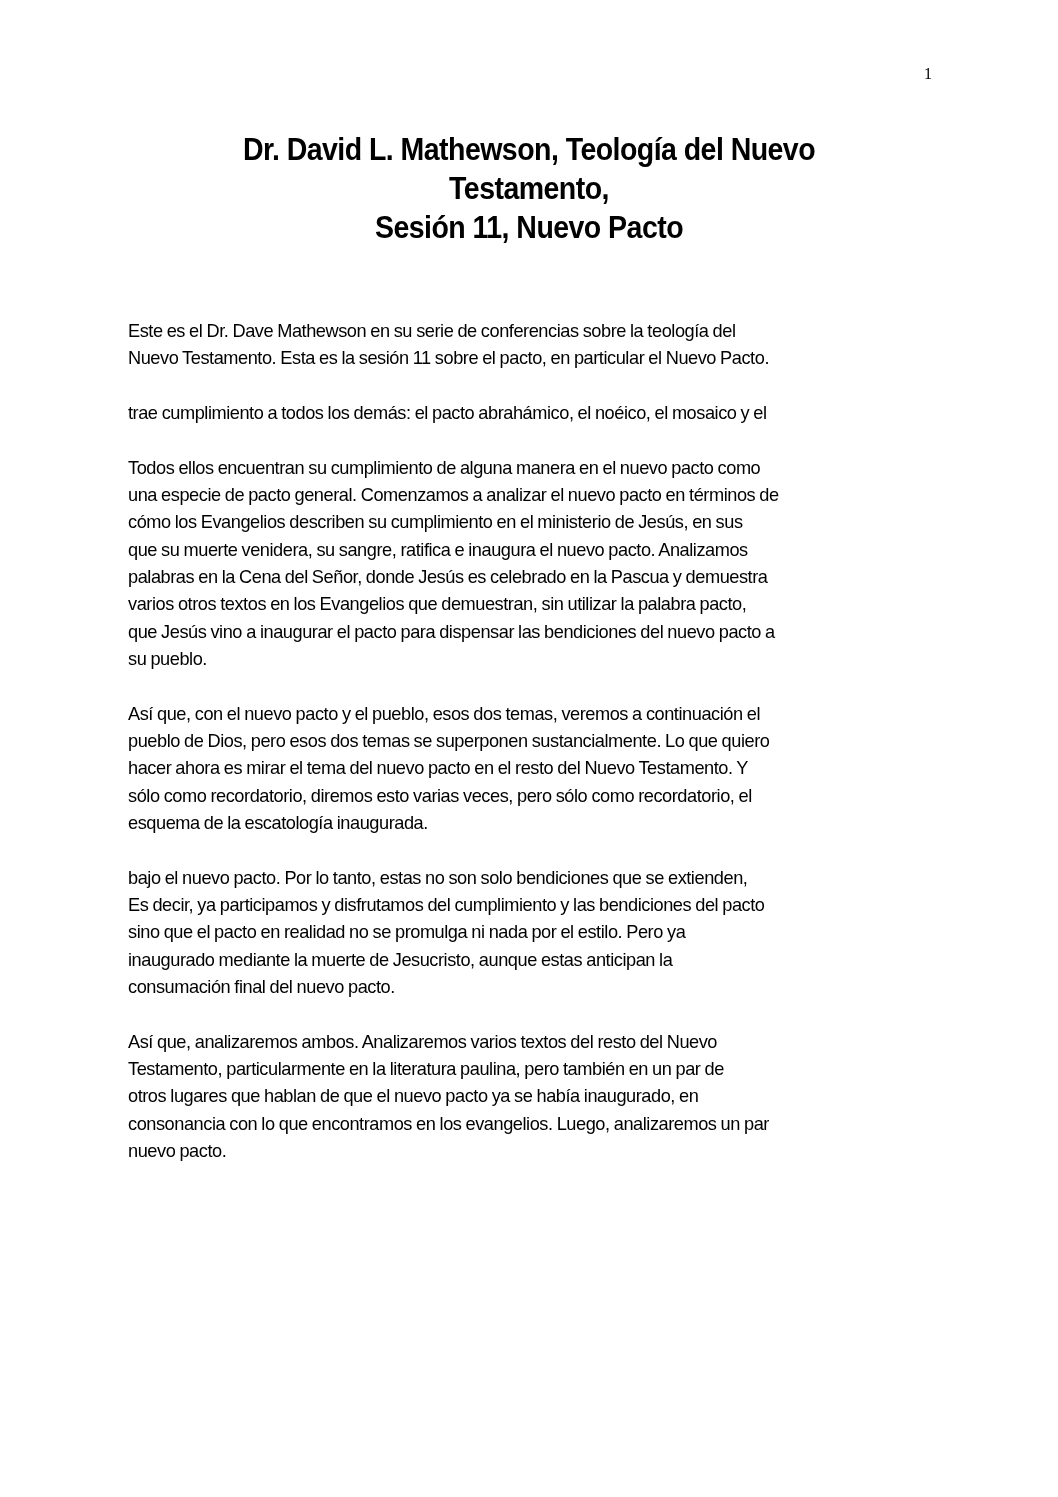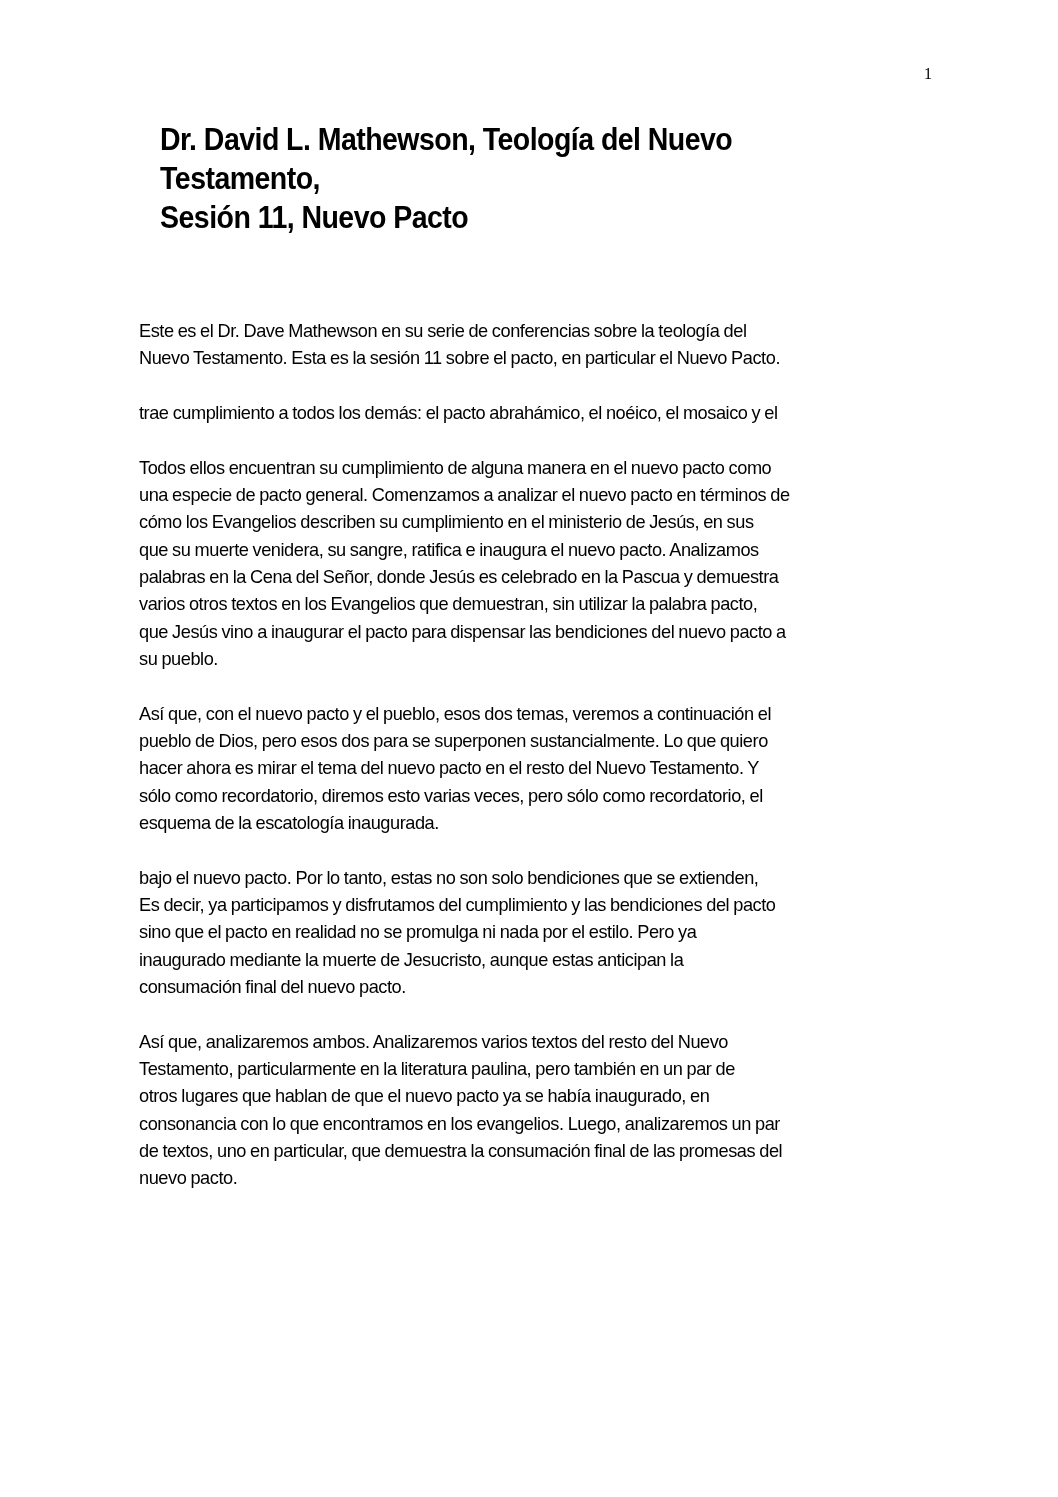--- a/index.html
+++ b/index.html
@@ -17,23 +17,24 @@
     .page-number {
       position: absolute;
       top: 64px;
       right: 126px;
       font-family: "Liberation Serif", serif;
       font-size: 16px;
       line-height: 20px;
     }
     .title-block {
       position: absolute;
-      top: 120px;
+      top: 130px;
       left: 128px;
       width: 802px;
+      text-align: center;
     }
     .title-line {
       font-family: "Liberation Sans", sans-serif;
       font-weight: bold;
       font-size: 31px;
       line-height: 39px;
       letter-spacing: -0.6px;
       transform: scaleX(0.92);
       transform-origin: center;
       white-space: nowrap;
@@ -41,21 +42,21 @@
     .copyright {
       font-family: "Liberation Serif", serif;
       font-size: 20.5px;
       line-height: 24px;
       margin-top: 2px;
       letter-spacing: -0.2px;
     }
     .body-text {
       position: absolute;
       top: 318px;
-      left: 139px;
+      left: 128px;
       width: 810px;
     }
     .paragraph {
       font-family: "Liberation Sans", sans-serif;
       font-size: 18.2px;
       line-height: 27.3px;
       letter-spacing: -0.45px;
       word-spacing: -0.5px;
       margin: 0 0 27.5px 0;
     }
@@ -88,33 +89,32 @@
     <span class="line">una especie de pacto general. Comenzamos a analizar el nuevo pacto en términos de</span>
     <span class="line">cómo los Evangelios describen su cumplimiento en el ministerio de Jesús, en sus</span>
     <span class="line">que su muerte venidera, su sangre, ratifica e inaugura el nuevo pacto. Analizamos</span>
     <span class="line">palabras en la Cena del Señor, donde Jesús es celebrado en la Pascua y demuestra</span>
     <span class="line">varios otros textos en los Evangelios que demuestran, sin utilizar la palabra pacto,</span>
     <span class="line">que Jesús vino a inaugurar el pacto para dispensar las bendiciones del nuevo pacto a</span>
     <span class="line">su pueblo.</span>
   </p>
   <p class="paragraph">
     <span class="line">Así que, con el nuevo pacto y el pueblo, esos dos temas, veremos a continuación el</span>
-    <span class="line">pueblo de Dios, pero esos dos para se superponen sustancialmente. Lo que quiero</span>
+    <span class="line">pueblo de Dios, pero esos dos temas se superponen sustancialmente. Lo que quiero</span>
     <span class="line">hacer ahora es mirar el tema del nuevo pacto en el resto del Nuevo Testamento. Y</span>
     <span class="line">sólo como recordatorio, diremos esto varias veces, pero sólo como recordatorio, el</span>
     <span class="line">esquema de la escatología inaugurada.</span>
   </p>
   <p class="paragraph">
     <span class="line">bajo el nuevo pacto. Por lo tanto, estas no son solo bendiciones que se extienden,</span>
     <span class="line">Es decir, ya participamos y disfrutamos del cumplimiento y las bendiciones del pacto</span>
     <span class="line">sino que el pacto en realidad no se promulga ni nada por el estilo. Pero ya</span>
     <span class="line">inaugurado mediante la muerte de Jesucristo, aunque estas anticipan la</span>
     <span class="line">consumación final del nuevo pacto.</span>
   </p>
   <p class="paragraph">
     <span class="line">Así que, analizaremos ambos. Analizaremos varios textos del resto del Nuevo</span>
     <span class="line">Testamento, particularmente en la literatura paulina, pero también en un par de</span>
     <span class="line">otros lugares que hablan de que el nuevo pacto ya se había inaugurado, en</span>
     <span class="line">consonancia con lo que encontramos en los evangelios. Luego, analizaremos un par</span>
-    <span class="line">de textos, uno en particular, que demuestra la consumación final de las promesas del</span>
     <span class="line">nuevo pacto.</span>
   </p>
 </div>
 
 </body></html>

